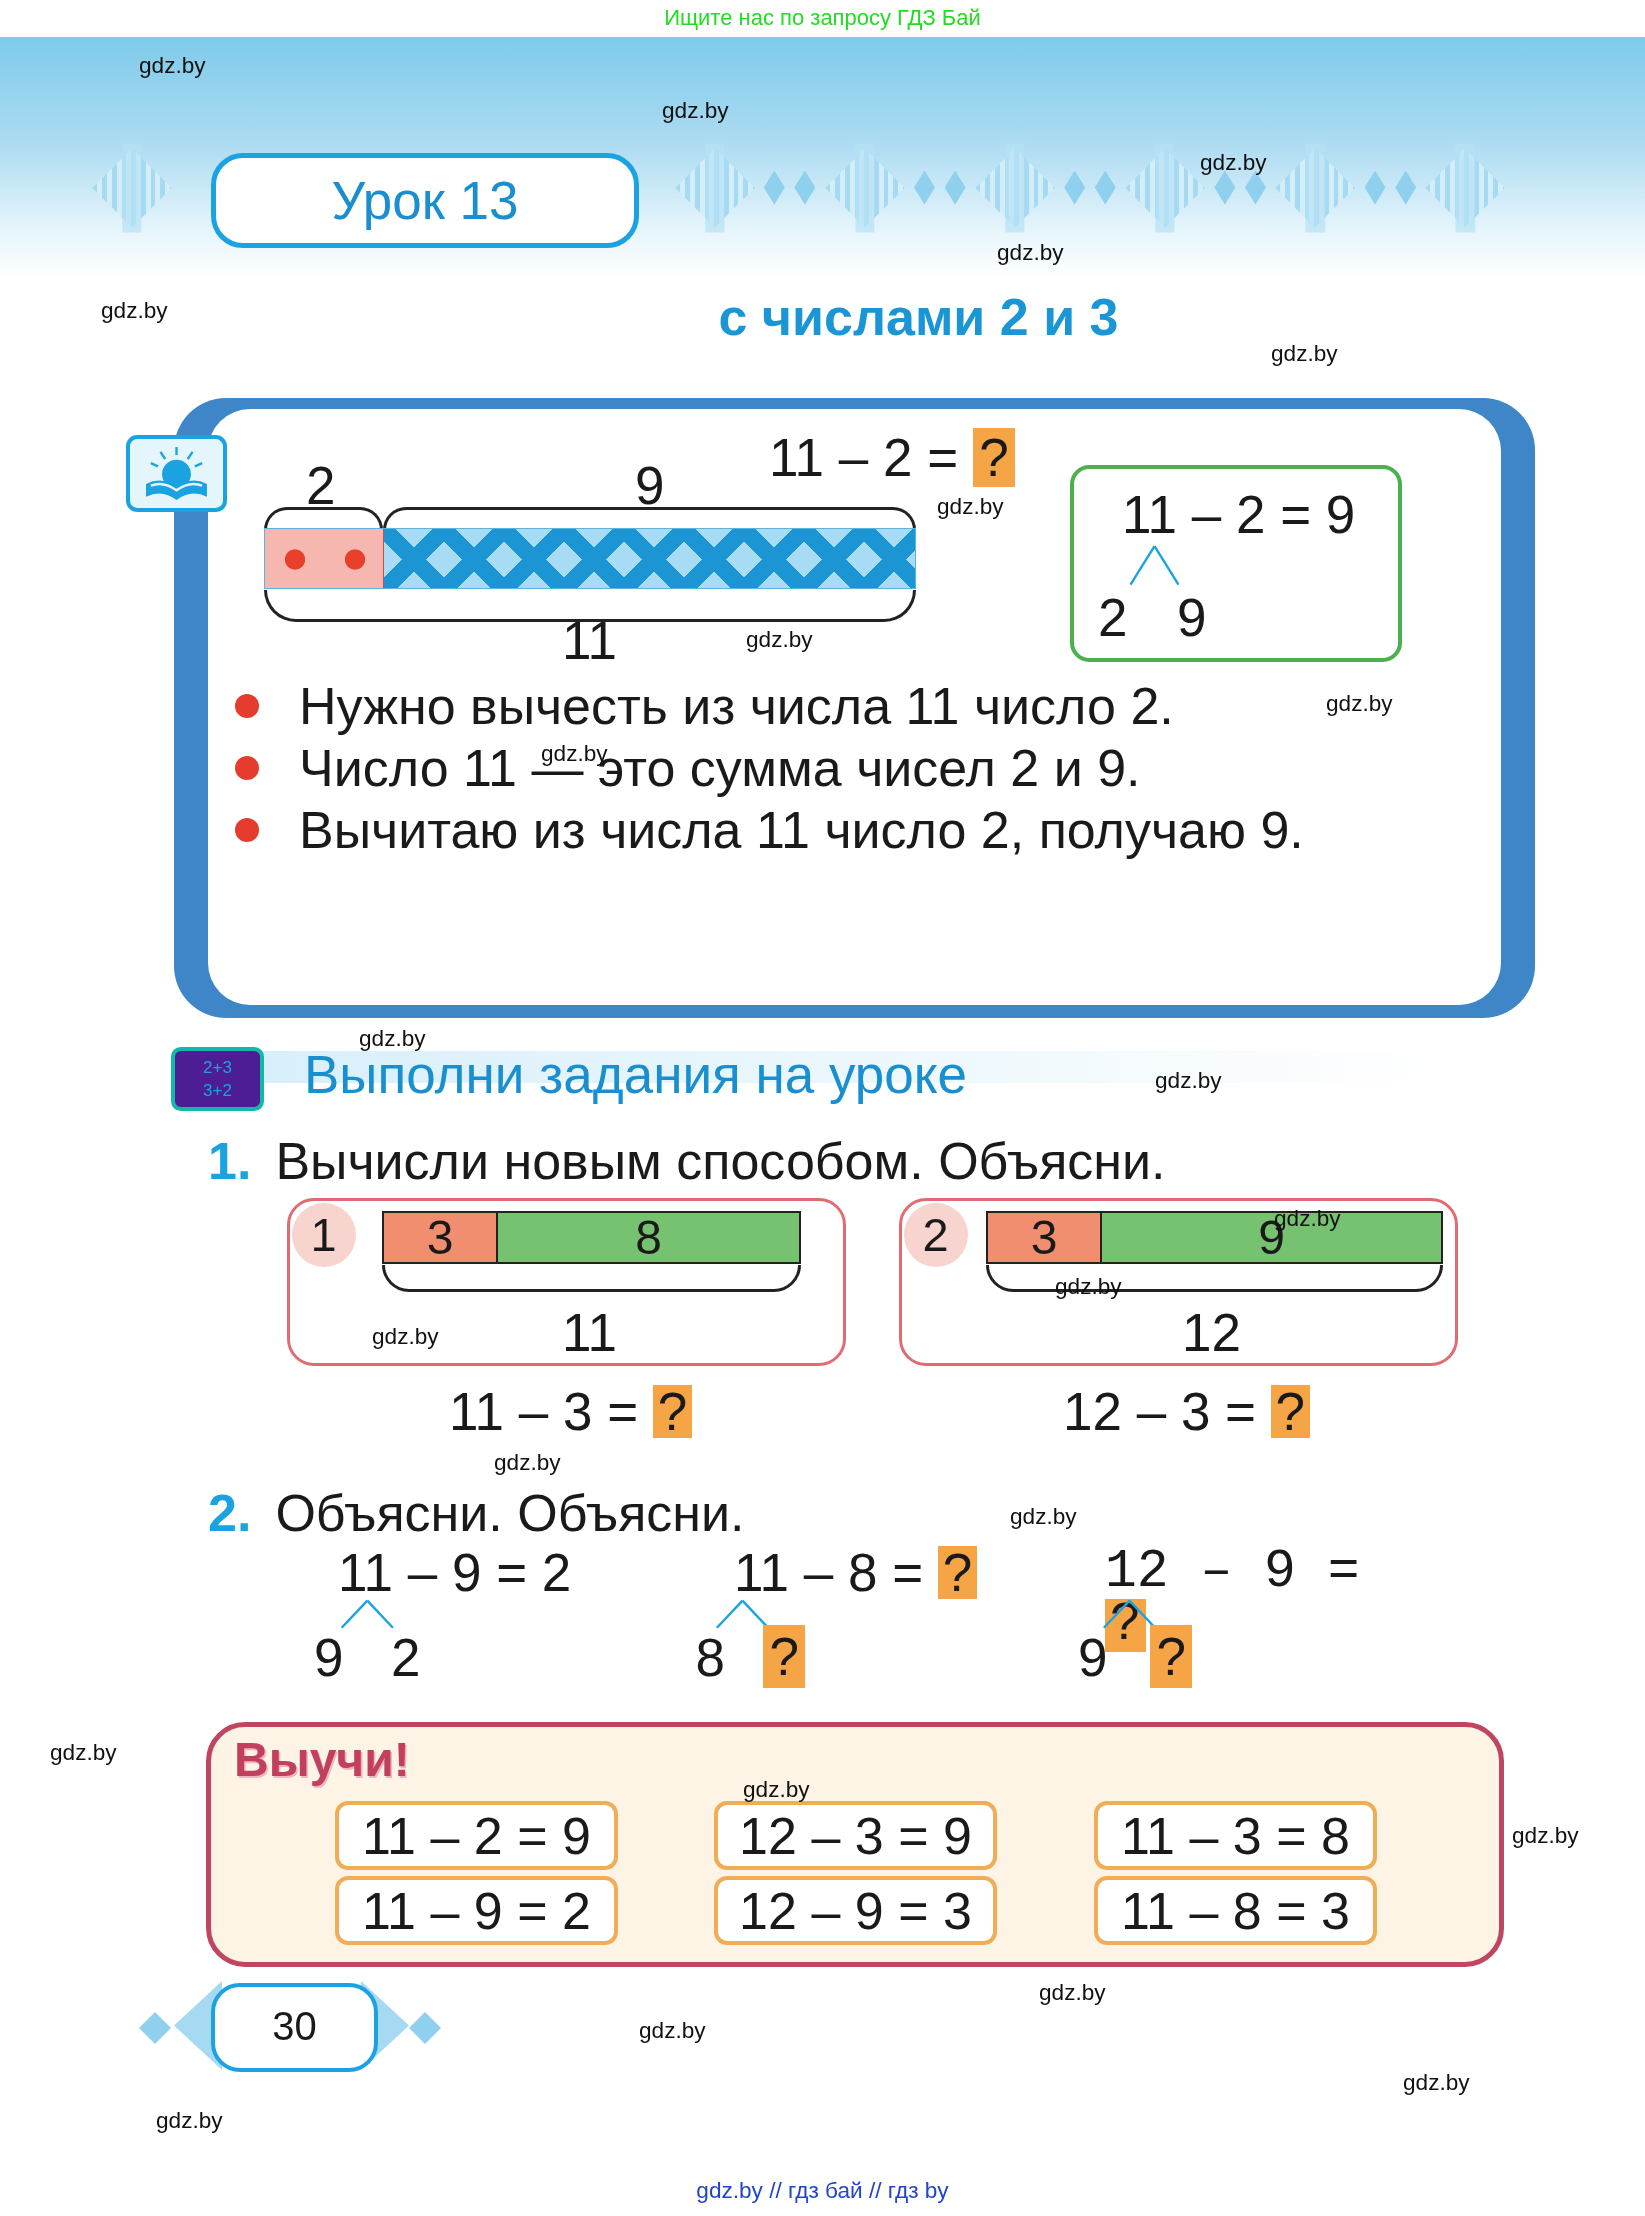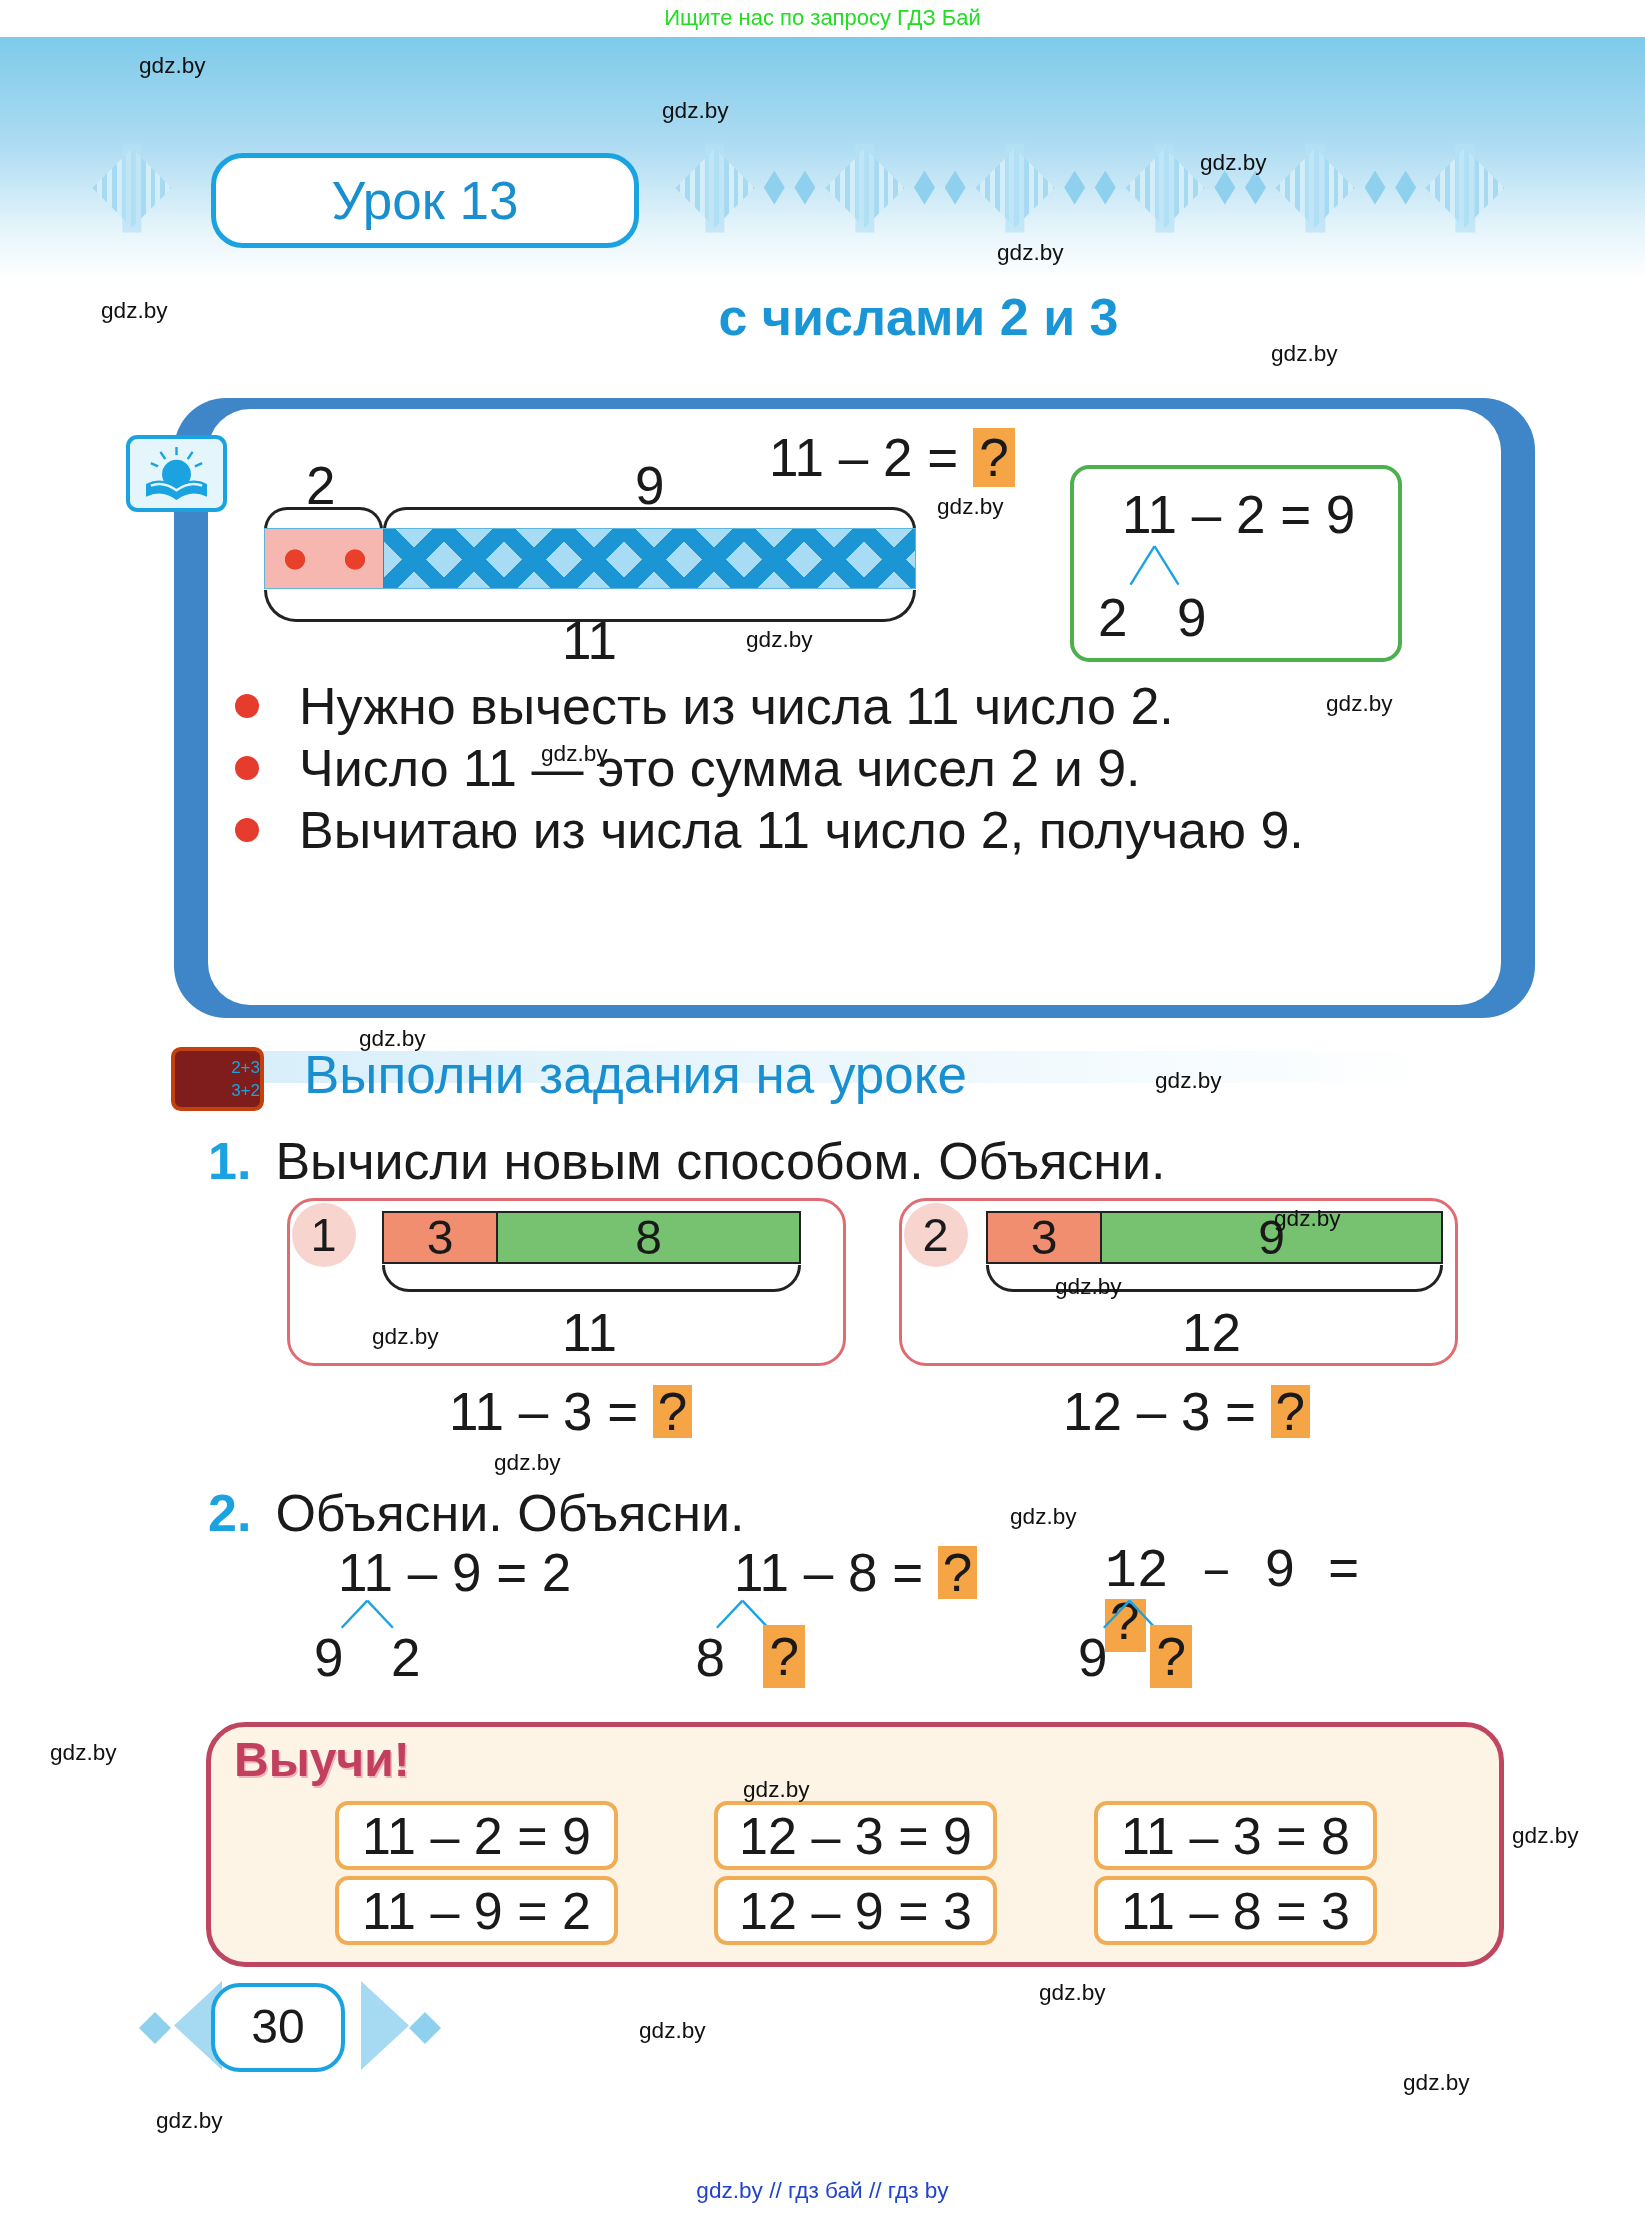--- a/index.html
+++ b/index.html
@@ -43,42 +43,42 @@
   .brace-bottom { border-top: none; border-radius: 0 0 32px 32px; height: 32px; }
 
   .green-box { left: 1070px; top: 465px; width: 332px; height: 197px; border: 4px solid #4db04f; border-radius: 19.3px; }
 
   .bullet-list { left: 235px; top: 675px; width: 1240px; font-size: 52px; line-height: 62px; }
   .bullet-row { display: flex; align-items: flex-start; }
   .bullet-dot { width: 24px; height: 24px; border-radius: 50%; background: #e63c2e; margin-top: 19.3px; margin-right: 40px; flex: 0 0 auto; }
   .bullet-text { flex: 1; text-align: justify; }
 
   .section-band { left: 193px; top: 1051px; width: 1256px; height: 32px; background: linear-gradient(to right, #d6eefa, #ffffff); }
-  .section-icon { left: 171px; top: 1047px; width: 93px; height: 64px; border: 4px solid #c2410c; border-radius: 9.7px; background: #7f1d1d;
-    font-size: 17px; color: #1aa3e0; text-align: right; line-height: 22.6px; padding-top: 6.4px; }
+  .section-icon { left: 171px; top: 1047px; width: 93px; height: 64px; border: 4px solid #14b8a6; border-radius: 9.7px; background: #4c1d95;
+    font-size: 17px; color: #1aa3e0; text-align: center; line-height: 22.6px; padding-top: 6.4px; }
   .section-title { left: 304px; top: 1044px; font-size: 53px; color: #1a8fd0; }
 
   .task-head { font-size: 52px; }
   .task-num { color: #1aa3e0; font-weight: bold; margin-right: 24px; }
 
   .ex-box { border: 3.2px solid #e06c72; border-radius: 27px; height: 168px; }
   .badge { width: 64px; height: 64px; border-radius: 50%; background: #f8d4cf; font-size: 47px; text-align: center; line-height: 64px; }
   .bar { display: flex; height: 53px; border: 2.4px solid #222; }
   .bar-red { background: #f18e6f; border-right: 2.4px solid #222; font-size: 48px; text-align: center; line-height: 50px; }
   .bar-green { flex: 1; background: #76c270; font-size: 48px; text-align: center; line-height: 50px; }
 
   .tree-line { stroke: #1aa3e0; stroke-width: 3; fill: none; }
 
   .learn-box { left: 206px; top: 1722px; width: 1298px; height: 245px; background: #fdf4e6; border: 5.6px solid #bf4660; border-radius: 39px; }
   .learn-title { left: 234px; top: 1732px; font-size: 48px; font-weight: bold; color: #c1405d; text-shadow: 1.6px 2.4px 0 #f2b4c0; }
   .fact-card { width: 283px; height: 69px; border: 4px solid #f0ad55; border-radius: 13px; background: #fff;
     font-size: 52px; text-align: center; line-height: 63px; }
 
-  .page-pill { left: 211px; top: 1983px; width: 134px; height: 89px; border: 4.8px solid #1aa3e0; border-radius: 29px; background: #fff;
-    font-size: 48px; text-align: center; line-height: 79px; }
+  .page-pill { left: 211px; top: 1983px; width: 167px; height: 89px; border: 4.8px solid #1aa3e0; border-radius: 29px; background: #fff;
+    font-size: 40px; text-align: center; line-height: 79px; }
   .page-deco { width: 32px; height: 32px; background: #8fd0ee; clip-path: polygon(50% 0,100% 50%,50% 100%,0 50%); }
 
   .wm { font-size: 22.6px; color: #111; }
   .footer-links { left: 0; top: 2178px; width: 1645px; text-align: center; font-size: 22.6px; color: #2244cc; }
 </style>
 </head>
 <body>
 
 <div class="abs top-banner">Ищите нас по запросу ГДЗ Бай</div>
 <div class="abs header-band"></div>

